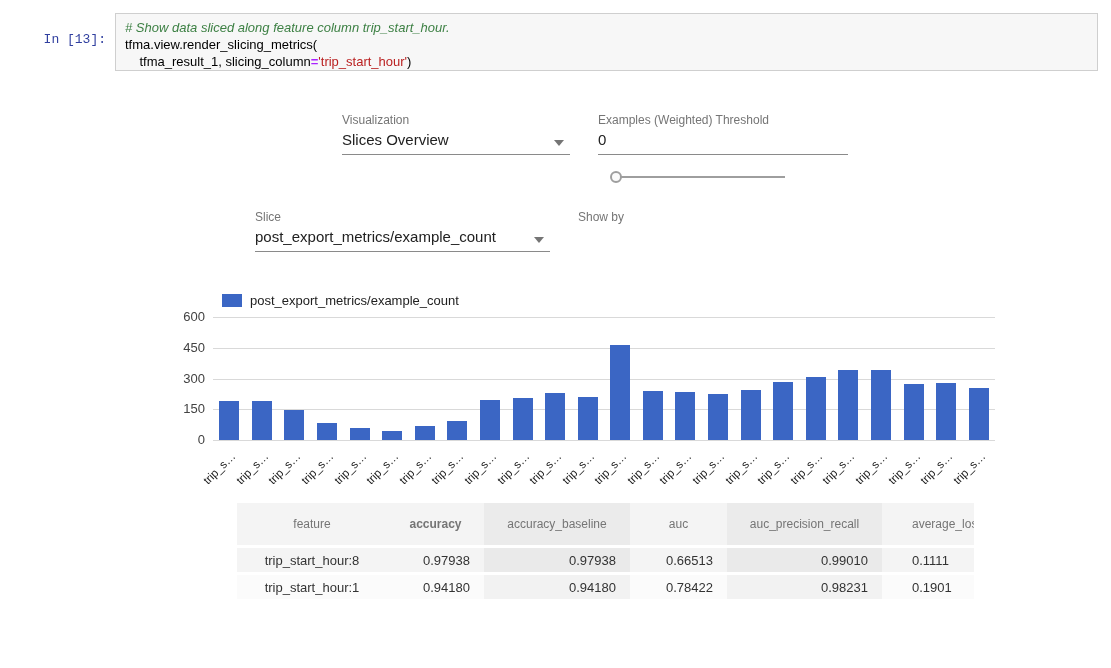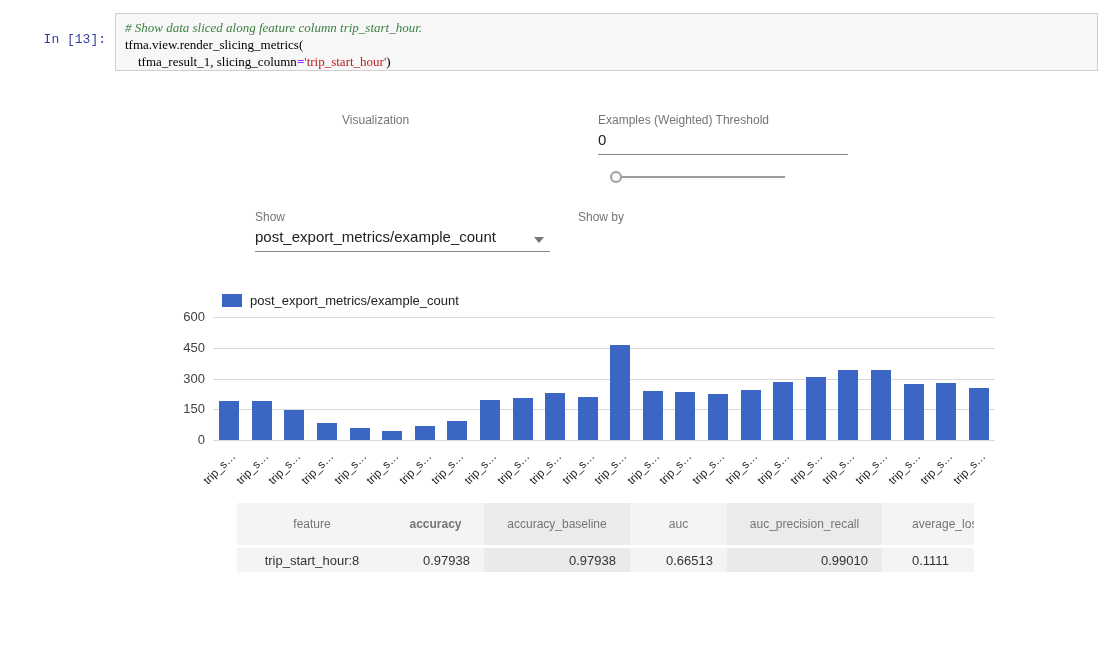--- a/index.html
+++ b/index.html
@@ -4,21 +4,21 @@
 <style>
   html,body{margin:0;padding:0;background:#ffffff;}
   #screen{position:relative;width:1111px;height:668px;background:#fff;overflow:hidden;
           font-family:"Liberation Sans",sans-serif;color:#212121;}
 
   
   .in-prompt{position:absolute;left:30px;top:32px;width:76px;text-align:right;
              font-family:Liberation Mono, monospace;font-size:13px;color:#303F9F;}
   .code-box{position:absolute;left:115px;top:13px;width:983px;height:58px;
             background:#f7f7f7;border:1px solid #cfcfcf;box-sizing:border-box;}
-  .code-box pre{margin:0;padding:5px 9px;font-family:Liberation Serif, serif;
+  .code-box pre{margin:0;padding:5px 9px;font-family:Liberation Sans, sans-serif;
                 font-size:13px;line-height:17px;color:#000;white-space:pre;}
   .tok-comment{color:#3d8044;font-style:italic;}
   .tok-op{color:#AA22FF;font-weight:bold;}
   .tok-str{color:#BA2121;}
 
   
   .ctl-label{position:absolute;font-size:12px;color:#757575;}
   .md-select,.md-input{position:absolute;height:26px;border-bottom:1px solid #8a8a8a;
       font-size:15px;color:#212121;box-sizing:border-box;cursor:pointer;background:#fff;}
   .md-select .val,.md-input .val{position:absolute;left:0;top:2px;white-space:nowrap;}
@@ -60,29 +60,33 @@
 <div id="screen">
 
   <div class="in-prompt">In [13]:</div>
   <div class="code-box">
       <pre><span class="tok-comment"># Show data sliced along feature column trip_start_hour.</span>
 <span>tfma.view.render_slicing_metrics(</span>
 <span>    tfma_result_1, slicing_column</span><span class="tok-op">=</span><span class="tok-str">'trip_start_hour'</span><span>)</span></pre>
     </div>
 
   <div class="ctl-label" style="left:342px;top:113px;">Visualization</div>
+  <div class="md-select" style="left:342px;top:129px;width:228px;">
+    <span class="val">Slices Overview</span>
+    <span class="dd-arrow"></span>
+  </div>
 
   <div class="ctl-label" style="left:598px;top:113px;">Examples (Weighted) Threshold</div>
   <div class="md-input" style="left:598px;top:129px;width:250px;">
     <span class="val">0</span>
   </div>
   <div class="slider-track" style="left:618px;top:176px;width:167px;"></div>
   <div class="slider-knob" style="left:610px;top:171px;"></div>
 
-  <div class="ctl-label" style="left:255px;top:210px;">Show</div>
+  <div class="ctl-label" style="left:255px;top:210px;">Slice</div>
   <div class="md-select" style="left:255px;top:226px;width:295px;">
     <span class="val">post_export_metrics/example_count</span>
     <span class="dd-arrow"></span>
   </div>
 
   <div class="ctl-label" style="left:578px;top:210px;">Show by</div>
 
   <div class="legend-swatch" style="background: rgb(59, 102, 196);"></div>
   <div class="legend-label">post_export_metrics/example_count</div>
   <div class="y-axis">
@@ -164,17 +168,25 @@
         </thead>
       <tbody>
           <tr class="row-dark">
             <td class="feat">trip_start_hour:8</td>
             <td>0.97938</td>
             <td class="shade">0.97938</td>
             <td>0.66513</td>
             <td class="shade">0.99010</td>
             <td class="last">0.1111</td>
           </tr>
+          <tr class="row-light">
+            <td class="feat">trip_start_hour:1</td>
+            <td>0.94180</td>
+            <td class="shade">0.94180</td>
+            <td>0.78422</td>
+            <td class="shade">0.98231</td>
+            <td class="last">0.1901</td>
+          </tr>
         </tbody>
     </table>
   </div>
 
 </div>
 
 </body></html>

